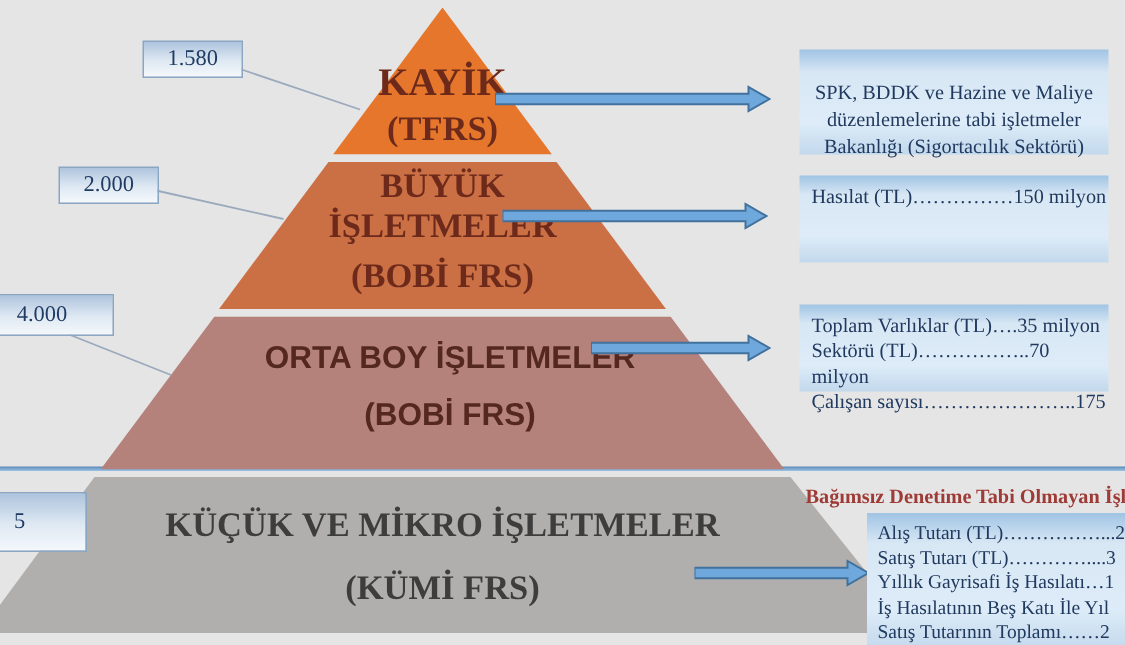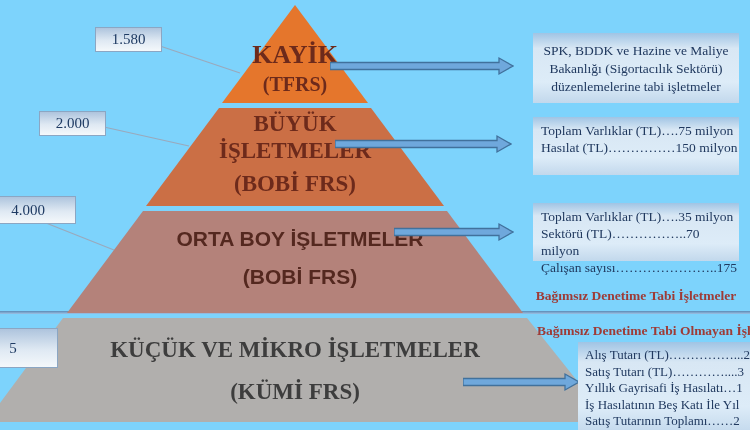--- a/index.html
+++ b/index.html
@@ -1,33 +1,33 @@
 <!DOCTYPE html>
 <html><head>
 <meta charset="utf-8">
 <style>
   html,body{margin:0;padding:0;background:#fff;}
   .stage{
     position:relative;width:750px;height:430px;overflow:hidden;
-    background:#7dd3fc;font-family:"Liberation Serif",serif;
+    background:#e5e5e5;font-family:"Liberation Serif",serif;
   }
   
   .tier{position:absolute;inset:0;z-index:3;}
   .tier1{background:#e5762c;clip-path:polygon(295px 5px,368px 103px,222px 103px);}
   .tier2{background:#cb6f45;clip-path:polygon(219px 108px,371px 108px,444px 206px,146px 206px);}
   .tier3{background:#b4827a;clip-path:polygon(143px 211px,447px 211px,523px 313px,67px 313px);}
   .tier4{background:#b1afad;clip-path:polygon(63px 318px,527px 318px,610px 422px,-14px 422px);}
   
   .tier-label{position:absolute;z-index:4;text-align:center;}
   .tier-label span{display:block;}
   .t-serif{font-family:"Liberation Serif",serif;font-weight:bold;}
   .t-sans{font-family:"Liberation Sans",sans-serif;font-weight:bold;}
   .tl1{left:195px;top:40px;width:200px;color:#6d2a1b;}
   .tl1 .tname{font-size:26px;}
-  .tl1 .tscheme{font-size:20px;margin-top:3px;}
+  .tl1 .tscheme{font-size:23px;margin-top:3px;}
   .tl2{left:210px;top:110px;width:170px;color:#6d2a1b;}
   .tl2 .tname{font-size:23px;line-height:27px;}
   .tl2 .tscheme{font-size:23px;margin-top:7px;}
   .tl3{left:145px;top:227px;width:310px;color:#54281f;}
   .tl3 .tname{font-size:21px;}
   .tl3 .tscheme{font-size:21px;margin-top:14px;}
   .tl4{left:85px;top:337px;width:420px;color:#3d3d3d;}
   .tl4 .tname{font-size:23px;}
   .tl4 .tscheme{font-size:23px;margin-top:16px;}
   
@@ -40,21 +40,21 @@
   .lb1{left:95px;top:27px;width:65px;height:23px;}
   .lb2{left:39px;top:111px;width:65px;height:23px;}
   .lb3{left:-20px;top:196px;width:94px;height:26px;}
   .lb4{left:-32px;top:328px;width:88px;height:38px;}
   
   .rbox{
     position:absolute;z-index:6;color:#20395f;
     background:linear-gradient(180deg,#a0c4e4 0%,#d8e7f4 22%,#ddecf8 70%,#c2d8ec 100%);
     font-size:13.5px;
   }
-  .rb1{left:533px;top:33px;width:206px;height:70px;text-align:center;padding-top:9px;box-sizing:border-box;}
+  .rb1{left:533px;top:33px;width:206px;height:70px;text-align:center;padding-top:20px;box-sizing:border-box;}
   .rb1 .rline{line-height:18px;}
   .rb2{left:533px;top:117px;width:206px;height:58px;padding:5px 0 0 8px;box-sizing:border-box;}
   .rb2 .rline{line-height:17px;}
   .rb3{left:533px;top:203px;width:206px;height:58px;padding:5px 0 16px 8px;box-sizing:border-box;}
   .rb3 .rline{line-height:17px;}
   .rb4{left:578px;top:342px;width:180px;height:92px;padding:5px 0 0 7px;box-sizing:border-box;font-size:13px;white-space:nowrap;}
   .rb4 .rline{line-height:16.5px;}
   
   .redlabel{
     position:absolute;z-index:6;color:#9e3b36;font-weight:bold;font-size:13.5px;
@@ -118,36 +118,34 @@
   </svg>
   <svg class="arrow" style="left:394px;top:222px" width="120" height="20">
     <polygon points="0,6.5 105,6.5 105,2 119,10 105,18 105,13.5 0,13.5"></polygon>
   </svg>
   <svg class="arrow" style="left:463px;top:372px" width="117" height="20">
     <polygon points="0,6.5 102,6.5 102,2 116,10 102,18 102,13.5 0,13.5"></polygon>
   </svg>
 
   <div class="rbox rb1">
     <div class="rline">SPK, BDDK ve Hazine ve Maliye</div>
+    <div class="rline">düzenlemelerine tabi işletmeler</div>
     <div class="rline">Bakanlığı (Sigortacılık Sektörü)</div>
-    <div class="rline">düzenlemelerine tabi işletmeler</div>
   </div>
   <div class="rbox rb2">
-    <div class="rline">Toplam Varlıklar (TL)….75 milyon</div>
     <div class="rline">Hasılat (TL)……………150 milyon</div>
   </div>
   <div class="rbox rb3">
     <div class="rline">Toplam Varlıklar (TL)….35 milyon</div>
     <div class="rline">Sektörü (TL)……………..70 milyon</div>
     <div class="rline">Çalışan sayısı…………………..175</div>
   </div>
   <div class="rbox rb4">
     <div class="rline">Alış Tutarı (TL)……………...2</div>
     <div class="rline">Satış Tutarı (TL)…………....3</div>
     <div class="rline">Yıllık Gayrisafi İş Hasılatı…1</div>
     <div class="rline">İş Hasılatının Beş Katı İle Yıl</div>
     <div class="rline">Satış Tutarının Toplamı……2</div>
   </div>
 
-  <div class="redlabel red1">Bağımsız Denetime Tabi İşletmeler</div>
   <div class="redlabel red2">Bağımsız Denetime Tabi Olmayan İşle</div>
 
 </div>
 
 </body></html>

